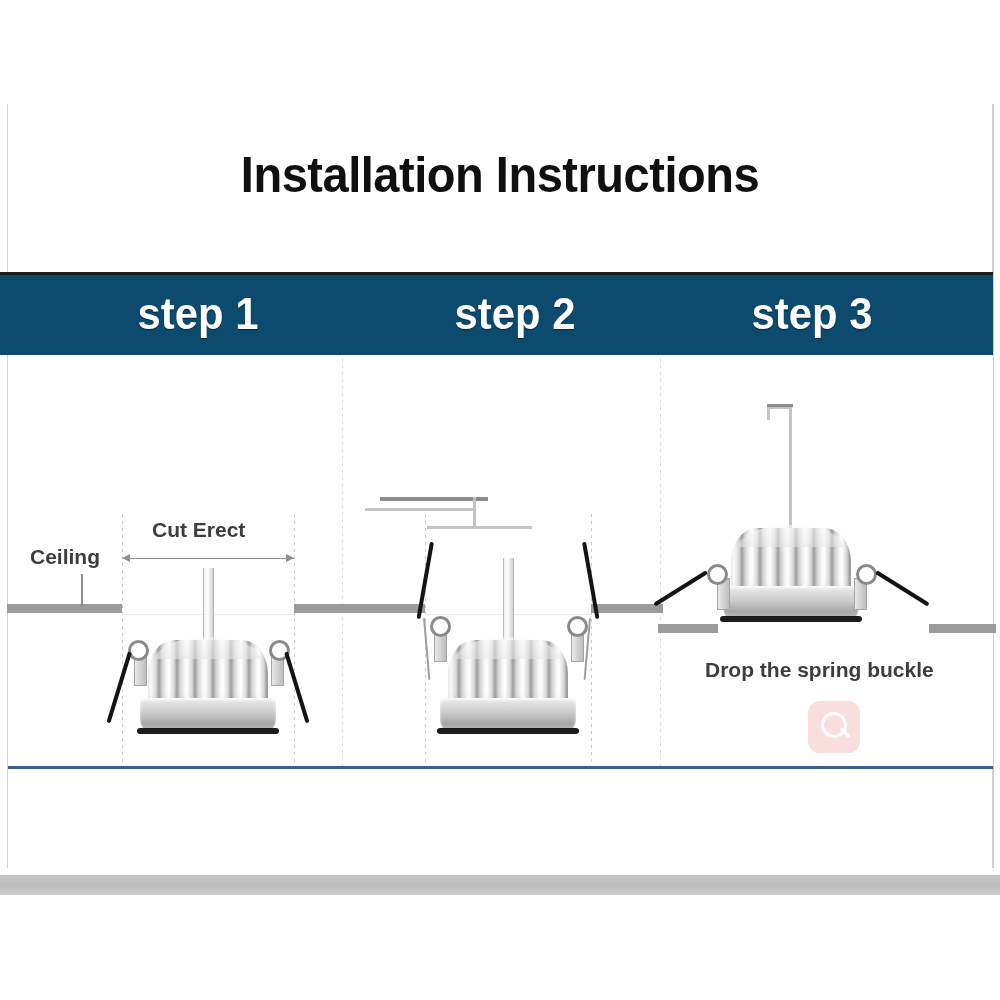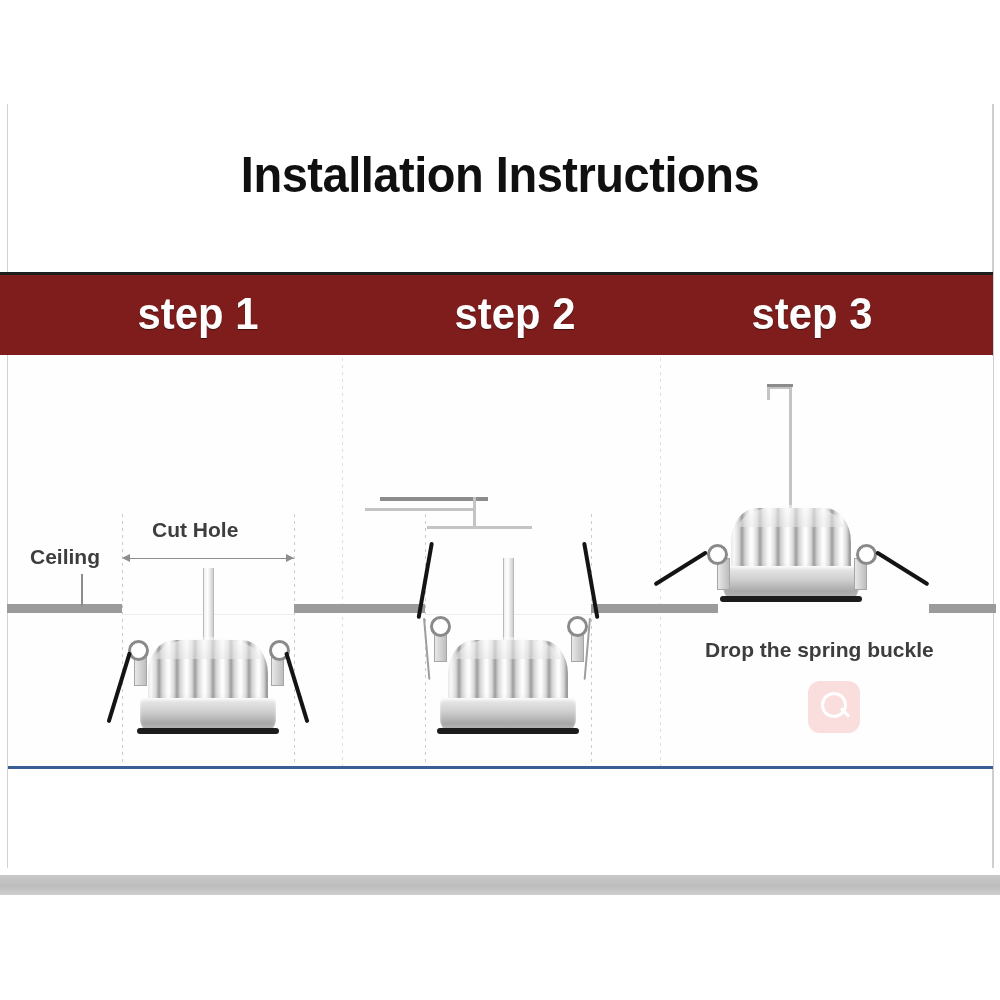--- a/index.html
+++ b/index.html
@@ -50,21 +50,21 @@
     font-family: "Liberation Sans", sans-serif;
     transform: scaleX(0.94);
   }
 
   
   .step-band {
     position: absolute;
     left: 0; top: 275px;
     width: 993px;
     height: 80px;
-    background: #7f1d1d;
+    background: #0c4a6e;
   }
   .step-band-top {
     position: absolute;
     left: 0; top: 272px;
     width: 993px; height: 3px;
     background: #1d1d1d;
   }
   .step-label {
     position: absolute;
     top: 14px;
@@ -102,21 +102,21 @@
   .divider.d1 { left: 334px; }
   .divider.d2 { left: 652px; }
 
   .panel {
     position: absolute;
     top: 0;
     height: 412px;
   }
   .panel.p1 { left: 0px;   width: 334px; }
   .panel.p2 { left: 335px; width: 317px; }
-  .panel.p3 { left: 653px; width: 332px; }
+  .panel.p3 { left: 653px; width: 332px; margin-top: 20px; }
 
   
   .ceiling-bar {
     position: absolute;
     height: 9px;
     background: #9b9b9b;
   }
 
   
   .guide {
@@ -340,21 +340,21 @@
       <div class="guide" style="left:114px; top:158px; height:254px;"></div>
       <div class="guide" style="left:286px; top:158px; height:254px;"></div>
       <div class="hguide" style="left:114px; top:258px; width:172px;"></div>
 
       <div class="ceiling-bar" style="left:-1px; top:248px; width:115px;"></div>
       <div class="ceiling-bar" style="left:286px; top:248px; width:49px;"></div>
 
       <div class="lbl" style="left:22px; top:189px;">Ceiling</div>
       <div class="leader" style="left:73px; top:218px; height:32px;"></div>
 
-      <div class="lbl" style="left:144px; top:162px;">Cut Hole</div>
+      <div class="lbl" style="left:144px; top:162px;">Cut Erect</div>
       <div class="dim-line" style="left:116px; top:202px; width:170px;"></div>
       <div class="dim-arrow left" style="left:114px; top:198px;"></div>
       <div class="dim-arrow right" style="left:278px; top:198px;"></div>
 
       <div class="fixture" style="left:140px; top:284px; width:120px;">
         <div class="stem" style="left:55px; top:-72px; height:76px;"></div>
         <div class="fin-body">
           <div class="fin-cap"></div>
         </div>
         <div class="trim-ring" style="top:58px;"></div>

